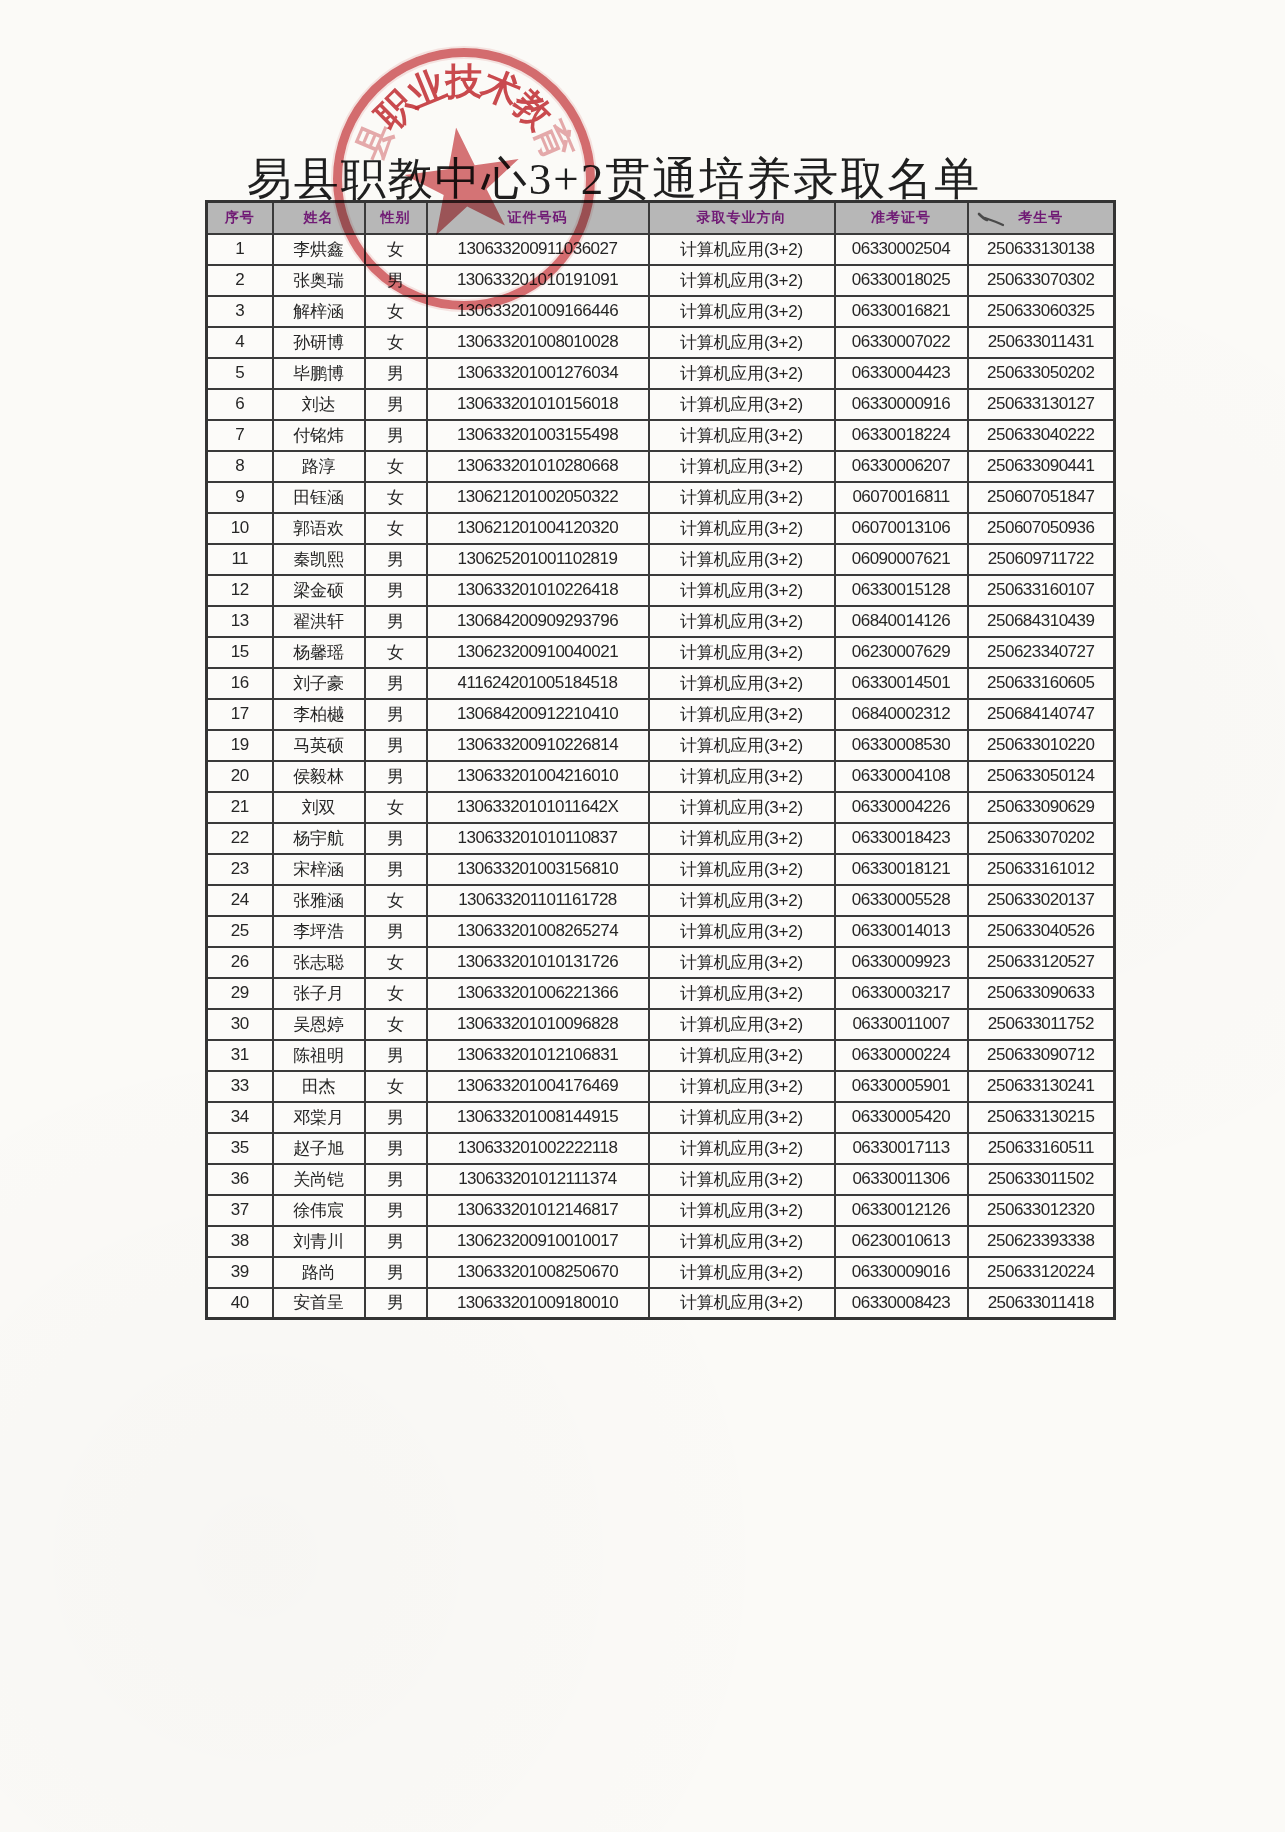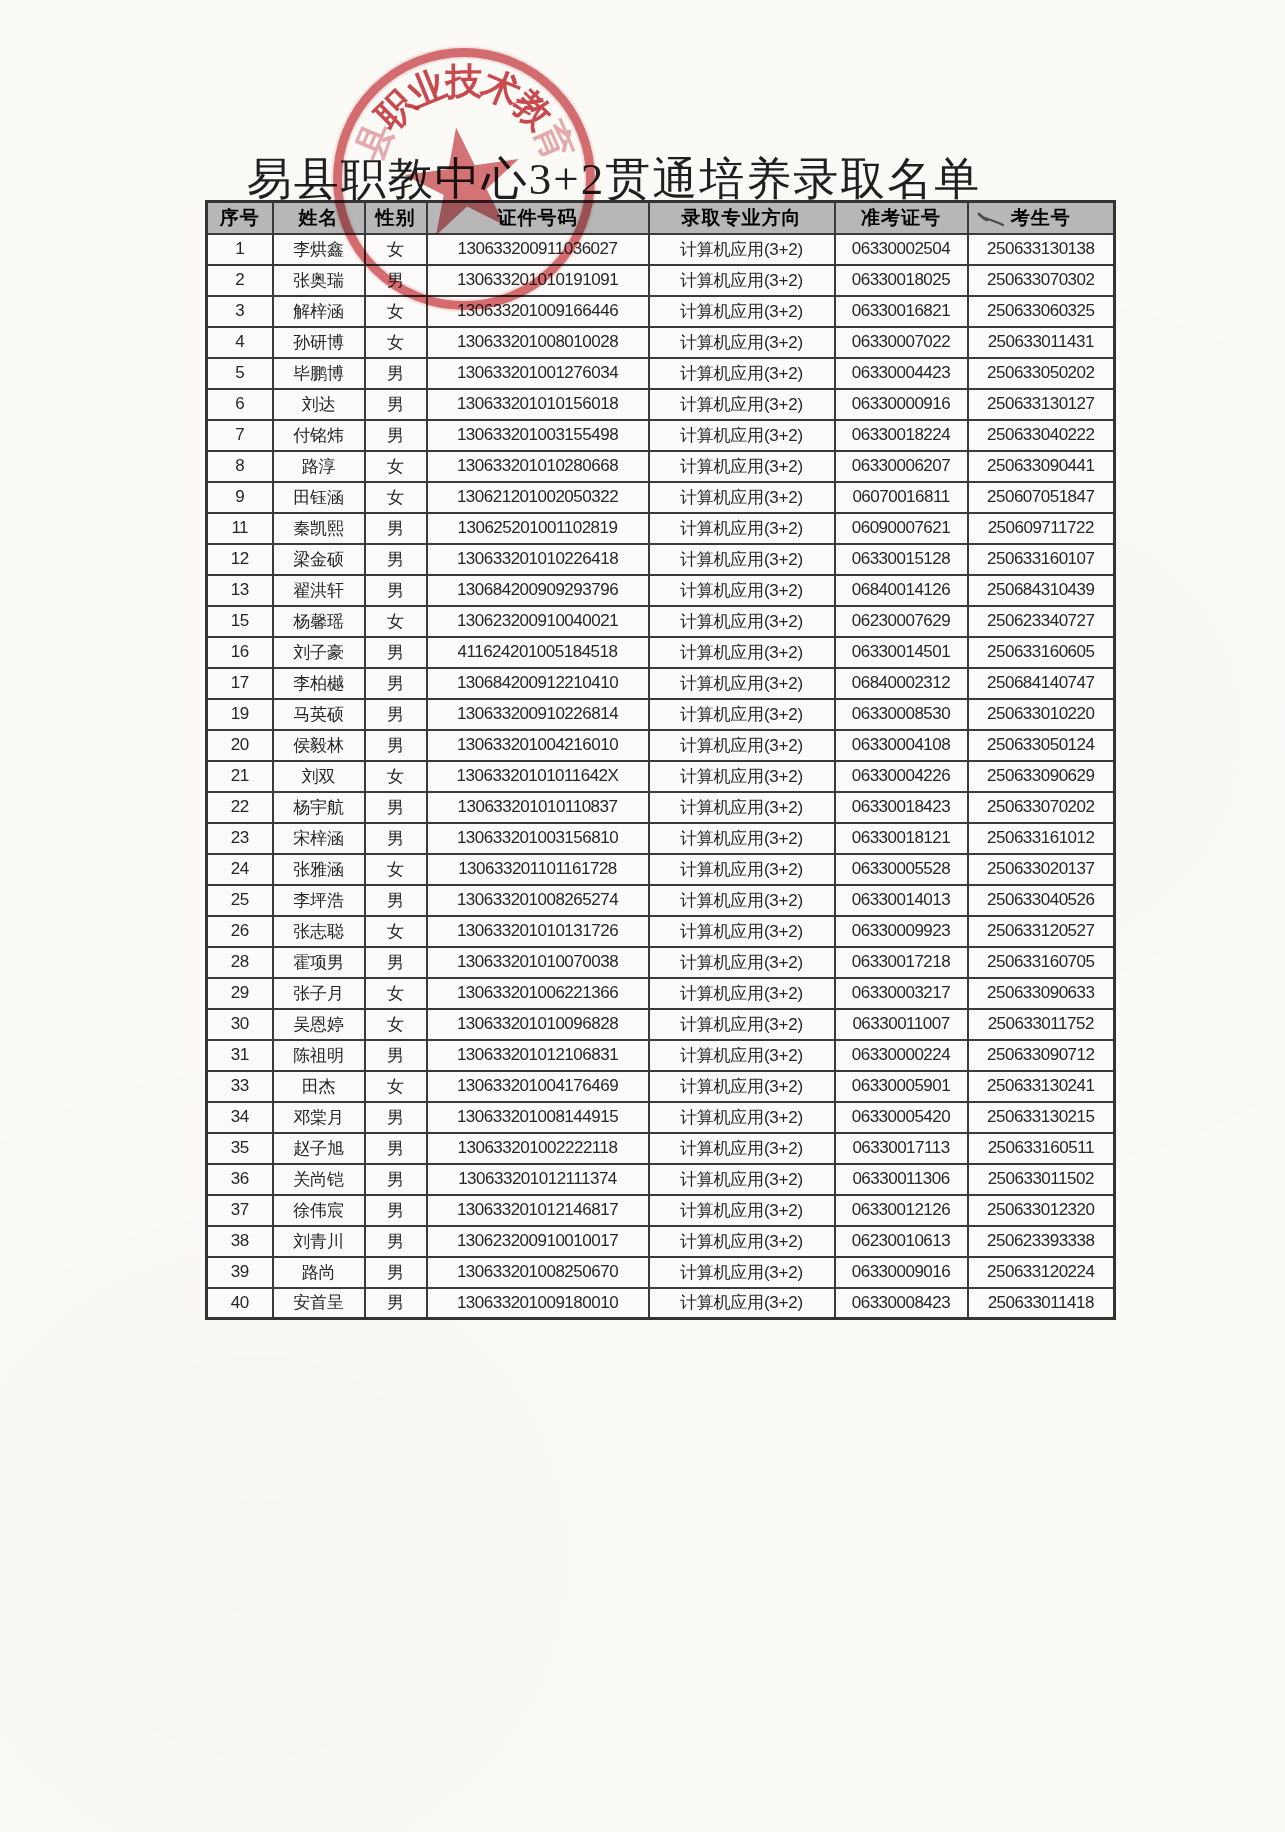--- a/index.html
+++ b/index.html
@@ -31,21 +31,21 @@
     background:#fcfbf9;
     border:3px solid #343434;
   }
   .admission th, .admission td {
     border:2px solid #3a3a3a;
     text-align:center; vertical-align:middle;
     overflow:hidden; white-space:nowrap;
   }
   .admission th {
     height:32px; background:#b7b7b7;
-    font-size:19px; font-weight:600; color:#000000;
+    font-size:14px; font-weight:600; color:#701a75;
     letter-spacing:1px; position:relative;margin-left:41px;
   }
   .admission td {
     height:31px; font-size:17px; color:#262626;
     letter-spacing:-0.2px;
   }
   .admission td.num { letter-spacing:-0.5px; }
   
   .pen-mark {
     position:absolute; left:7px; top:7px; width:30px; height:18px;
@@ -197,20 +197,29 @@
     <tr>
       <td class="num">9</td>
       <td>田钰涵</td>
       <td>女</td>
       <td class="num">130621201002050322</td>
       <td>计算机应用(3+2)</td>
       <td class="num">06070016811</td>
       <td class="num">250607051847</td>
     </tr>
 
+    <tr>
+      <td class="num">10</td>
+      <td>郭语欢</td>
+      <td>女</td>
+      <td class="num">130621201004120320</td>
+      <td>计算机应用(3+2)</td>
+      <td class="num">06070013106</td>
+      <td class="num">250607050936</td>
+    </tr>
 
     <tr>
       <td class="num">11</td>
       <td>秦凯熙</td>
       <td>男</td>
       <td class="num">130625201001102819</td>
       <td>计算机应用(3+2)</td>
       <td class="num">06090007621</td>
       <td class="num">250609711722</td>
     </tr>
@@ -341,29 +350,20 @@
       <td class="num">26</td>
       <td>张志聪</td>
       <td>女</td>
       <td class="num">130633201010131726</td>
       <td>计算机应用(3+2)</td>
       <td class="num">06330009923</td>
       <td class="num">250633120527</td>
     </tr>
 
 
-    <tr>
-      <td class="num">28</td>
-      <td>霍项男</td>
-      <td>男</td>
-      <td class="num">130633201010070038</td>
-      <td>计算机应用(3+2)</td>
-      <td class="num">06330017218</td>
-      <td class="num">250633160705</td>
-    </tr>
 
     <tr>
       <td class="num">29</td>
       <td>张子月</td>
       <td>女</td>
       <td class="num">130633201006221366</td>
       <td>计算机应用(3+2)</td>
       <td class="num">06330003217</td>
       <td class="num">250633090633</td>
     </tr>

